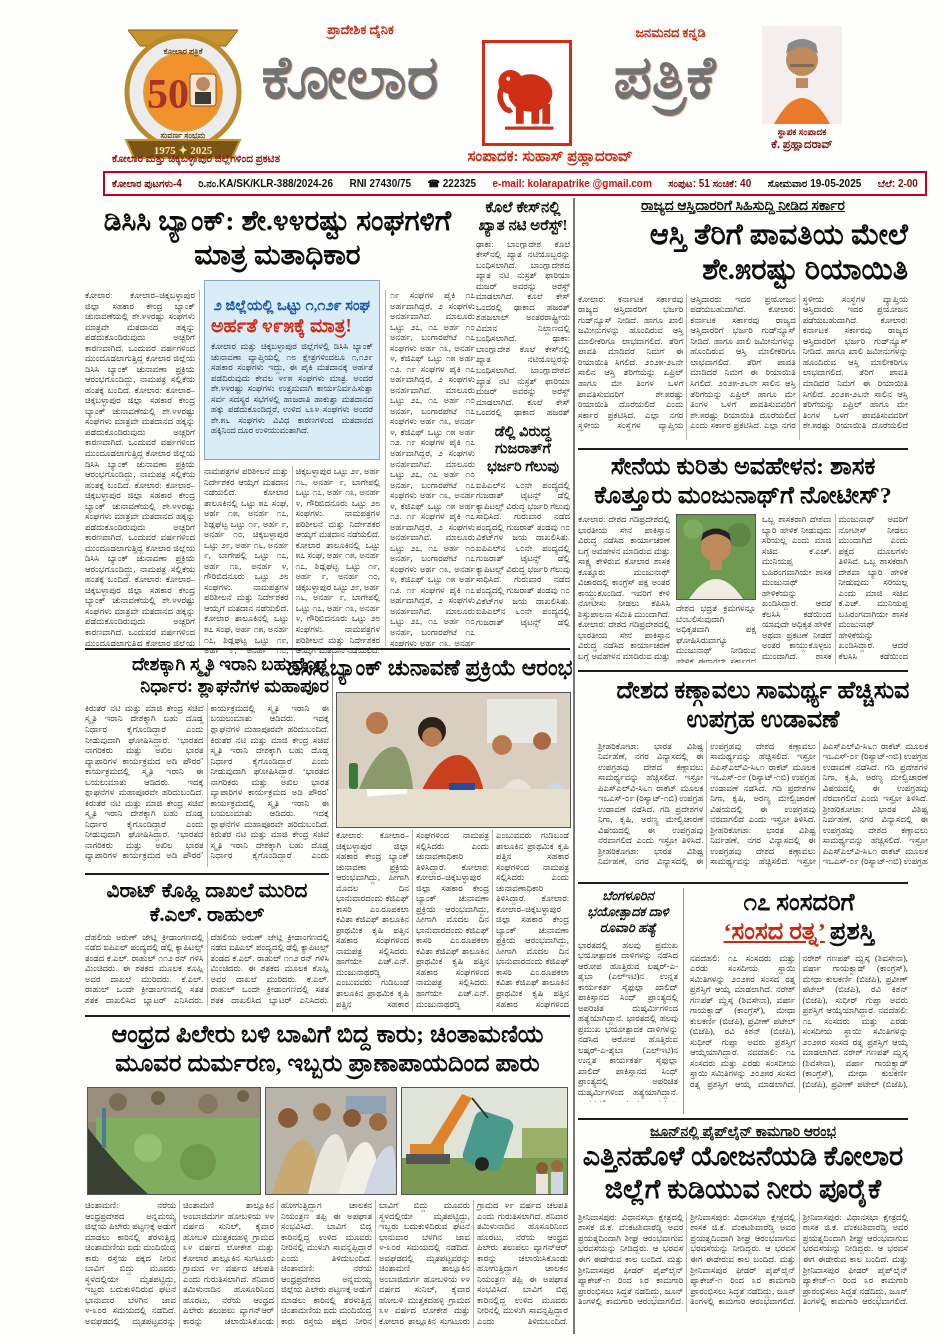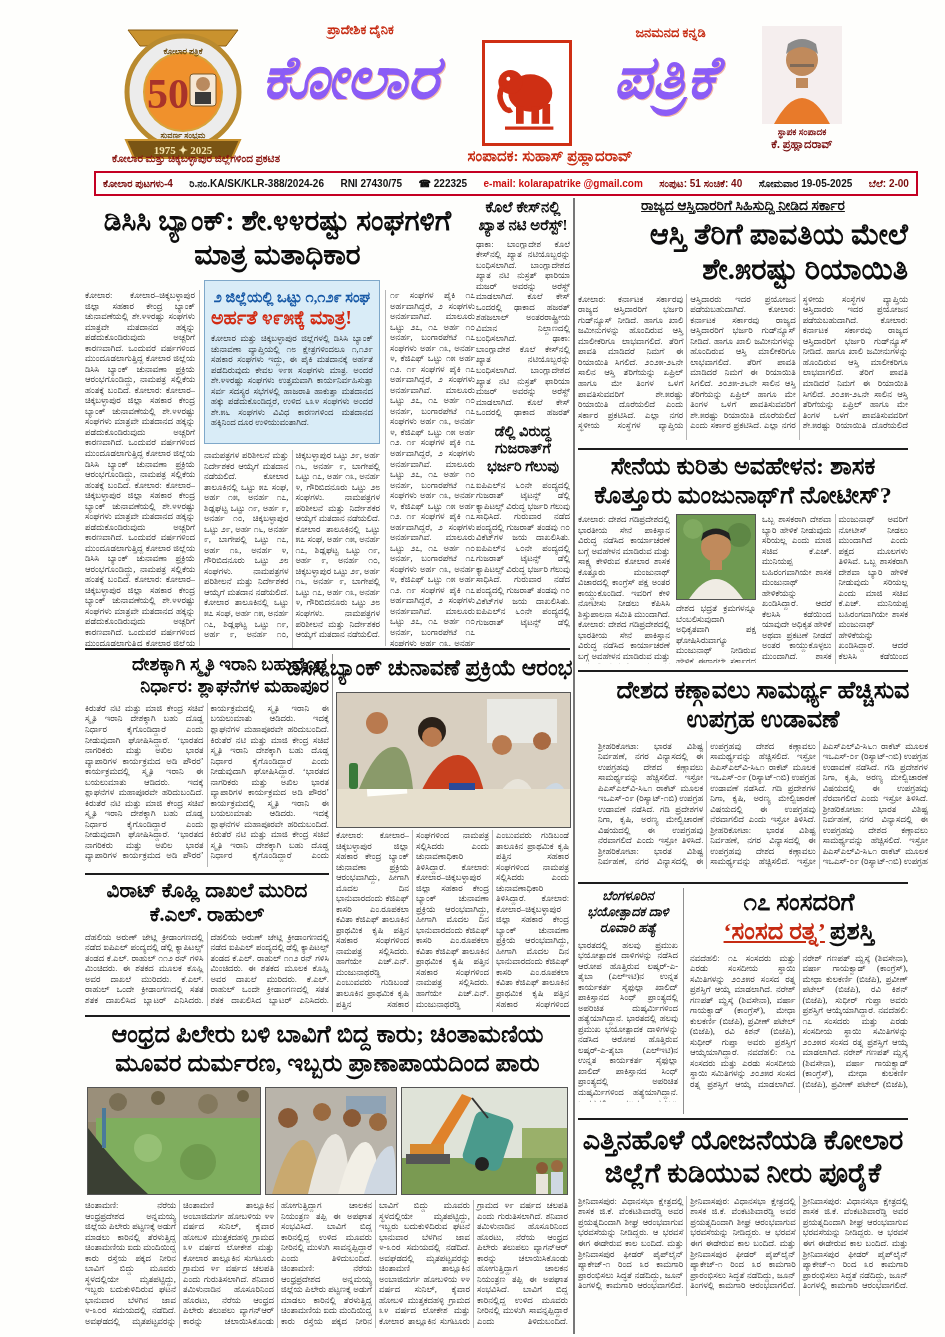--- a/index.html
+++ b/index.html
@@ -1,22 +1,22 @@
 <!DOCTYPE html>
 <html><head>
 <meta charset="utf-8">
 <style>
   html,body{margin:0;padding:0;background:#e8e8e8;}
   .page{position:relative;width:945px;height:1337px;background:#fefefc;margin:0 auto;
         font-family:"Liberation Serif",serif;color:#1a1a1a;overflow:hidden;}
   .abs{position:absolute;}
   
   .tagline{color:#c62b12;font-weight:bold;font-size:13px;text-align:center;}
-  .mast-title{color:#8b5cf6;font-weight:bold;line-height:1;white-space:nowrap;
-              text-shadow:1px 1px 0 #f4b7a4;font-style:italic;}
+  .mast-title{color:#737373;font-weight:bold;line-height:1;white-space:nowrap;
+              text-shadow:1px 1px 0 #f4b7a4;}
   .editor-line{color:#c62b12;font-weight:bold;font-size:15px;text-align:center;}
   .publisher-line{color:#8a1510;font-weight:bold;font-size:10.5px;}
   .founder-label{color:#7a1010;font-weight:bold;font-size:9px;text-align:center;}
   .founder-name{color:#7a1010;font-weight:bold;font-size:11.5px;text-align:center;}
   .elephant-box{border:3px solid #cf2f14;background:#fff;display:flex;align-items:center;justify-content:center;}
   
   .infobar{border:2px solid #c40022;display:flex;align-items:center;gap:10px;
            padding:0 7px;font-family:"Liberation Sans",sans-serif;font-size:10px;
            font-weight:bold;white-space:nowrap;justify-content:space-between;}
   .maroon{color:#7a0c0c;} .red{color:#cc1111;} .black{color:#111;}
@@ -26,21 +26,21 @@
   
   .body-txt{font-size:8.5px;line-height:1.24;text-align:justify;overflow:hidden;
             color:#222;word-break:break-word;}
   .cols-2{column-count:2;column-gap:7px;column-rule:1px solid #b5b5b5;}
   .cols-3{column-count:3;column-gap:7px;column-rule:1px solid #b5b5b5;}
   .cols-5{column-count:5;column-gap:7px;column-rule:1px solid #b5b5b5;}
   
   .rule-h{position:absolute;background:#1d1d1d;}
   .rule-v{position:absolute;background:#8f8f8f;}
   
-  .blue-box{background:#d9ecf7;border:1px solid #7fa8c9;padding:8px 6px;overflow:hidden;}
+  .blue-box{background:#d9ecf7;border:1px solid #7fa8c9;padding:16px 6px;overflow:hidden;}
   .blue-box .l1{color:#1557a5;font-weight:bold;font-size:14.5px;text-align:center;line-height:1.2;}
   .blue-box .l2{color:#d22a12;font-weight:bold;font-size:19px;text-align:left;line-height:1.25;}
   .photo{background:#ccc;overflow:hidden;border:1px solid #555;}
 </style>
 </head>
 <body>
 
 <div class="page">
 
   <div class="abs" style="left:98px;top:12px;width:170px;height:152px;">
@@ -87,21 +87,21 @@
       <circle cx="40" cy="34" r="16" fill="#c08a5c"></circle>
       <path d="M24,28 q16,-14 32,0 l-2,-10 q-14,-10 -28,0 z" fill="#8a8a8a"></path>
       <rect x="28" y="38" width="24" height="3" fill="#555" opacity="0.6"></rect>
       <path d="M12,98 q28,-52 56,0 z" fill="#e87a2a"></path>
       <rect x="34" y="52" width="12" height="10" fill="#c08a5c"></rect>
     </svg>
   </div>
   <div class="abs founder-label" style="left:745px;top:127px;width:114px;">ಸ್ಥಾಪಕ ಸಂಪಾದಕ</div>
   <div class="abs founder-name" style="left:745px;top:138px;width:114px;">ಕೆ. ಪ್ರಹ್ಲಾದರಾವ್</div>
 
-  <div class="abs infobar" style="left:94px;top:171px;width:806px;height:21px;">
+  <div class="abs infobar" style="left:103px;top:171px;width:806px;height:21px;">
     <span class="maroon">ಕೋಲಾರ ಪುಟಗಳು-4</span>
     <span class="black">ರಿ.ನಂ.KA/SK/KLR-388/2024-26</span>
     <span class="black">RNI 27430/75</span>
     <span class="black">☎ 222325</span>
     <span class="red">e-mail: kolarapatrike @gmail.com</span>
     <span class="maroon">ಸಂಪುಟ: 51 ಸಂಚಿಕೆ: 40</span>
     <span class="black">ಸೋಮವಾರ 19-05-2025</span>
     <span class="maroon">ಬೆಲೆ: 2-00</span>
   </div>
 
@@ -260,20 +260,21 @@
           <circle cx="155" cy="78" r="6" fill="#9a6a40"></circle>
             <rect x="149" y="84" width="12" height="22" fill="#cfd8e2"></rect>
         </svg>
       </div>
     </div>
     <div class="body-txt cols-5 fill" style="position:absolute;left:0;top:180px;width:483px;height:128px;">ಚಿಂತಾಮಣಿ: ನೆರೆಯ ಆಂಧ್ರಪ್ರದೇಶದ ಅನ್ನಮಯ್ಯ ಜಿಲ್ಲೆಯ ಪಿಲೇರು ಪಟ್ಟಣಕ್ಕೆ ಅಡುಗೆ ಮಾಡಲು ಕಾರಿನಲ್ಲಿ ತೆರಳುತ್ತಿದ್ದ ಚಿಂತಾಮಣಿಯ ಐದು ಮಂದಿಯಿದ್ದ ಕಾರು ರಸ್ತೆಯ ಪಕ್ಕದ ನೀರಿನ ಬಾವಿಗೆ ಬಿದ್ದು ಮೂವರು ಸ್ಥಳದಲ್ಲಿಯೇ ಮೃತಪಟ್ಟಿದ್ದು, ಇಬ್ಬರು ಬದುಕುಳಿದಿರುವ ಘಟನೆ ಭಾನುವಾರ ಬೆಳಗಿನ ಜಾವ ೪-೩೦ರ ಸಮಯದಲ್ಲಿ ನಡೆದಿದೆ. ಅವಘಡದಲ್ಲಿ ಮೃತಪಟ್ಟವರನ್ನು ಚಿಂತಾಮಣಿ ತಾಲ್ಲೂಕಿನ ಅಂಬಾಜಿದುರ್ಗ ಹೋಬಳಿಯ ೪೪ ವರ್ಷದ ಸುನಿಲ್, ಕೈವಾರ ಹೋಬಳಿ ಮುತ್ತಕದಹಳ್ಳಿ ಗ್ರಾಮದ ೩೪ ವರ್ಷದ ಲೋಕೇಶ ಮತ್ತು ಕೋಲಾರ ತಾಲ್ಲೂಕಿನ ಸುಗಟೂರು ಗ್ರಾಮದ ೪೯ ವರ್ಷದ ಚಲಪತಿ ಎಂದು ಗುರುತಿಸಲಾಗಿದೆ. ಶನಿವಾರ ತಮಿಳುನಾಡಿನ ಹೊಸೂರಿನಿಂದ ಹೊರಟು, ನೆರೆಯ ಆಂಧ್ರದ ಪಿಲೇರು ತಲುಪಲು ವ್ಯಾಗನ್‌ಆರ್ ಕಾರನ್ನು ಚಲಾಯಿಸಿಕೊಂಡು ಹೋಗುತ್ತಿದ್ದಾಗ ಚಾಲಕನ ನಿಯಂತ್ರಣ ತಪ್ಪಿ ಈ ಅಪಘಾತ ಸಂಭವಿಸಿದೆ. ಬಾವಿಗೆ ಬಿದ್ದ ಕಾರಿನಲ್ಲಿದ್ದ ಉಳಿದ ಮೂವರು ನೀರಿನಲ್ಲಿ ಮುಳುಗಿ ಸಾವನ್ನಪ್ಪಿದ್ದಾರೆ ಎಂದು ತಿಳಿದುಬಂದಿದೆ. ಚಿಂತಾಮಣಿ: ನೆರೆಯ ಆಂಧ್ರಪ್ರದೇಶದ ಅನ್ನಮಯ್ಯ ಜಿಲ್ಲೆಯ ಪಿಲೇರು ಪಟ್ಟಣಕ್ಕೆ ಅಡುಗೆ ಮಾಡಲು ಕಾರಿನಲ್ಲಿ ತೆರಳುತ್ತಿದ್ದ ಚಿಂತಾಮಣಿಯ ಐದು ಮಂದಿಯಿದ್ದ ಕಾರು ರಸ್ತೆಯ ಪಕ್ಕದ ನೀರಿನ ಬಾವಿಗೆ ಬಿದ್ದು ಮೂವರು ಸ್ಥಳದಲ್ಲಿಯೇ ಮೃತಪಟ್ಟಿದ್ದು, ಇಬ್ಬರು ಬದುಕುಳಿದಿರುವ ಘಟನೆ ಭಾನುವಾರ ಬೆಳಗಿನ ಜಾವ ೪-೩೦ರ ಸಮಯದಲ್ಲಿ ನಡೆದಿದೆ. ಅವಘಡದಲ್ಲಿ ಮೃತಪಟ್ಟವರನ್ನು ಚಿಂತಾಮಣಿ ತಾಲ್ಲೂಕಿನ ಅಂಬಾಜಿದುರ್ಗ ಹೋಬಳಿಯ ೪೪ ವರ್ಷದ ಸುನಿಲ್, ಕೈವಾರ ಹೋಬಳಿ ಮುತ್ತಕದಹಳ್ಳಿ ಗ್ರಾಮದ ೩೪ ವರ್ಷದ ಲೋಕೇಶ ಮತ್ತು ಕೋಲಾರ ತಾಲ್ಲೂಕಿನ ಸುಗಟೂರು ಗ್ರಾಮದ ೪೯ ವರ್ಷದ ಚಲಪತಿ ಎಂದು ಗುರುತಿಸಲಾಗಿದೆ. ಶನಿವಾರ ತಮಿಳುನಾಡಿನ ಹೊಸೂರಿನಿಂದ ಹೊರಟು, ನೆರೆಯ ಆಂಧ್ರದ ಪಿಲೇರು ತಲುಪಲು ವ್ಯಾಗನ್‌ಆರ್ ಕಾರನ್ನು ಚಲಾಯಿಸಿಕೊಂಡು ಹೋಗುತ್ತಿದ್ದಾಗ ಚಾಲಕನ ನಿಯಂತ್ರಣ ತಪ್ಪಿ ಈ ಅಪಘಾತ ಸಂಭವಿಸಿದೆ. ಬಾವಿಗೆ ಬಿದ್ದ ಕಾರಿನಲ್ಲಿದ್ದ ಉಳಿದ ಮೂವರು ನೀರಿನಲ್ಲಿ ಮುಳುಗಿ ಸಾವನ್ನಪ್ಪಿದ್ದಾರೆ ಎಂದು ತಿಳಿದುಬಂದಿದೆ. ಚಿಂತಾಮಣಿ: ನೆರೆಯ ಆಂಧ್ರಪ್ರದೇಶದ ಅನ್ನಮಯ್ಯ ಜಿಲ್ಲೆಯ ಪಿಲೇರು ಪಟ್ಟಣಕ್ಕೆ ಅಡುಗೆ ಮಾಡಲು ಕಾರಿನಲ್ಲಿ ತೆರಳುತ್ತಿದ್ದ ಚಿಂತಾಮಣಿಯ ಐದು ಮಂದಿಯಿದ್ದ ಕಾರು ರಸ್ತೆಯ ಪಕ್ಕದ ನೀರಿನ ಬಾವಿಗೆ ಬಿದ್ದು ಮೂವರು ಸ್ಥಳದಲ್ಲಿಯೇ ಮೃತಪಟ್ಟಿದ್ದು, ಇಬ್ಬರು ಬದುಕುಳಿದಿರುವ ಘಟನೆ ಭಾನುವಾರ ಬೆಳಗಿನ ಜಾವ ೪-೩೦ರ ಸಮಯದಲ್ಲಿ ನಡೆದಿದೆ. ಅವಘಡದಲ್ಲಿ ಮೃತಪಟ್ಟವರನ್ನು ಚಿಂತಾಮಣಿ ತಾಲ್ಲೂಕಿನ ಅಂಬಾಜಿದುರ್ಗ ಹೋಬಳಿಯ ೪೪ ವರ್ಷದ ಸುನಿಲ್, ಕೈವಾರ ಹೋಬಳಿ ಮುತ್ತಕದಹಳ್ಳಿ ಗ್ರಾಮದ ೩೪ ವರ್ಷದ ಲೋಕೇಶ ಮತ್ತು ಕೋಲಾರ ತಾಲ್ಲೂಕಿನ ಸುಗಟೂರು ಗ್ರಾಮದ ೪೯ ವರ್ಷದ ಚಲಪತಿ ಎಂದು ಗುರುತಿಸಲಾಗಿದೆ. ಶನಿವಾರ ತಮಿಳುನಾಡಿನ ಹೊಸೂರಿನಿಂದ ಹೊರಟು, ನೆರೆಯ ಆಂಧ್ರದ ಪಿಲೇರು ತಲುಪಲು ವ್ಯಾಗನ್‌ಆರ್ ಕಾರನ್ನು ಚಲಾಯಿಸಿಕೊಂಡು ಹೋಗುತ್ತಿದ್ದಾಗ ಚಾಲಕನ ನಿಯಂತ್ರಣ ತಪ್ಪಿ ಈ ಅಪಘಾತ ಸಂಭವಿಸಿದೆ. ಬಾವಿಗೆ ಬಿದ್ದ ಕಾರಿನಲ್ಲಿದ್ದ ಉಳಿದ ಮೂವರು ನೀರಿನಲ್ಲಿ ಮುಳುಗಿ ಸಾವನ್ನಪ್ಪಿದ್ದಾರೆ ಎಂದು ತಿಳಿದುಬಂದಿದೆ.</div>
   </div>
 
   <div class="rule-h" style="left:578px;top:1118px;width:330px;height:2px;"></div>
   <div class="abs" style="left:578px;top:1124px;width:330px;height:210px;">
+    <div class="kicker" style="font-size:14px;">ಜೂನ್‌ನಲ್ಲಿ ಪೈಪ್‌ಲೈನ್ ಕಾಮಗಾರಿ ಆರಂಭ</div>
     <div class="hl" style="font-size:27px;">ಎತ್ತಿನಹೊಳೆ ಯೋಜನೆಯಡಿ ಕೋಲಾರ</div>
     <div class="hl" style="font-size:27px;">ಜಿಲ್ಲೆಗೆ ಕುಡಿಯುವ ನೀರು ಪೂರೈಕೆ</div>
     <div class="body-txt cols-3 fill" style="height:100px;margin-top:6px;">ಶ್ರೀನಿವಾಸಪುರ: ವಿಧಾನಸಭಾ ಕ್ಷೇತ್ರದಲ್ಲಿ ಶಾಸಕ ಜಿ.ಕೆ. ವೆಂಕಟಶಿವಾರೆಡ್ಡಿ ಅವರ ಪ್ರಯತ್ನದಿಂದಾಗಿ ಶೀಘ್ರ ಆರಂಭವಾಗುವ ಭರವಸೆಯನ್ನು ನೀಡಿದ್ದರು. ಆ ಭರವಸೆ ಈಗ ಈಡೇರುವ ಕಾಲ ಬಂದಿದೆ. ಮತ್ತು ಶ್ರೀನಿವಾಸಪುರ ಫೀಡರ್ ಪೈಪ್‌ಲೈನ್ ಪ್ಯಾಕೇಜ್-೧ ರಿಂದ ೩ರ ಕಾಮಗಾರಿ ಪ್ರಾರಂಭಿಸಲು ಸಿದ್ಧತೆ ನಡೆದಿದ್ದು, ಜೂನ್ ತಿಂಗಳಲ್ಲಿ ಕಾಮಗಾರಿ ಆರಂಭವಾಗಲಿದೆ. ಶ್ರೀನಿವಾಸಪುರ: ವಿಧಾನಸಭಾ ಕ್ಷೇತ್ರದಲ್ಲಿ ಶಾಸಕ ಜಿ.ಕೆ. ವೆಂಕಟಶಿವಾರೆಡ್ಡಿ ಅವರ ಪ್ರಯತ್ನದಿಂದಾಗಿ ಶೀಘ್ರ ಆರಂಭವಾಗುವ ಭರವಸೆಯನ್ನು ನೀಡಿದ್ದರು. ಆ ಭರವಸೆ ಈಗ ಈಡೇರುವ ಕಾಲ ಬಂದಿದೆ. ಮತ್ತು ಶ್ರೀನಿವಾಸಪುರ ಫೀಡರ್ ಪೈಪ್‌ಲೈನ್ ಪ್ಯಾಕೇಜ್-೧ ರಿಂದ ೩ರ ಕಾಮಗಾರಿ ಪ್ರಾರಂಭಿಸಲು ಸಿದ್ಧತೆ ನಡೆದಿದ್ದು, ಜೂನ್ ತಿಂಗಳಲ್ಲಿ ಕಾಮಗಾರಿ ಆರಂಭವಾಗಲಿದೆ. ಶ್ರೀನಿವಾಸಪುರ: ವಿಧಾನಸಭಾ ಕ್ಷೇತ್ರದಲ್ಲಿ ಶಾಸಕ ಜಿ.ಕೆ. ವೆಂಕಟಶಿವಾರೆಡ್ಡಿ ಅವರ ಪ್ರಯತ್ನದಿಂದಾಗಿ ಶೀಘ್ರ ಆರಂಭವಾಗುವ ಭರವಸೆಯನ್ನು ನೀಡಿದ್ದರು. ಆ ಭರವಸೆ ಈಗ ಈಡೇರುವ ಕಾಲ ಬಂದಿದೆ. ಮತ್ತು ಶ್ರೀನಿವಾಸಪುರ ಫೀಡರ್ ಪೈಪ್‌ಲೈನ್ ಪ್ಯಾಕೇಜ್-೧ ರಿಂದ ೩ರ ಕಾಮಗಾರಿ ಪ್ರಾರಂಭಿಸಲು ಸಿದ್ಧತೆ ನಡೆದಿದ್ದು, ಜೂನ್ ತಿಂಗಳಲ್ಲಿ ಕಾಮಗಾರಿ ಆರಂಭವಾಗಲಿದೆ. ಶ್ರೀನಿವಾಸಪುರ: ವಿಧಾನಸಭಾ ಕ್ಷೇತ್ರದಲ್ಲಿ ಶಾಸಕ ಜಿ.ಕೆ. ವೆಂಕಟಶಿವಾರೆಡ್ಡಿ ಅವರ ಪ್ರಯತ್ನದಿಂದಾಗಿ ಶೀಘ್ರ ಆರಂಭವಾಗುವ ಭರವಸೆಯನ್ನು ನೀಡಿದ್ದರು. ಆ ಭರವಸೆ ಈಗ ಈಡೇರುವ ಕಾಲ ಬಂದಿದೆ. ಮತ್ತು ಶ್ರೀನಿವಾಸಪುರ ಫೀಡರ್ ಪೈಪ್‌ಲೈನ್ ಪ್ಯಾಕೇಜ್-೧ ರಿಂದ ೩ರ ಕಾಮಗಾರಿ ಪ್ರಾರಂಭಿಸಲು ಸಿದ್ಧತೆ ನಡೆದಿದ್ದು, ಜೂನ್ ತಿಂಗಳಲ್ಲಿ ಕಾಮಗಾರಿ ಆರಂಭವಾಗಲಿದೆ.</div>
   </div>
 
   <div class="rule-v" style="left:573px;top:198px;width:1.5px;height:1136px;background:#777;"></div>
 
 </div>
 
 </body></html>

